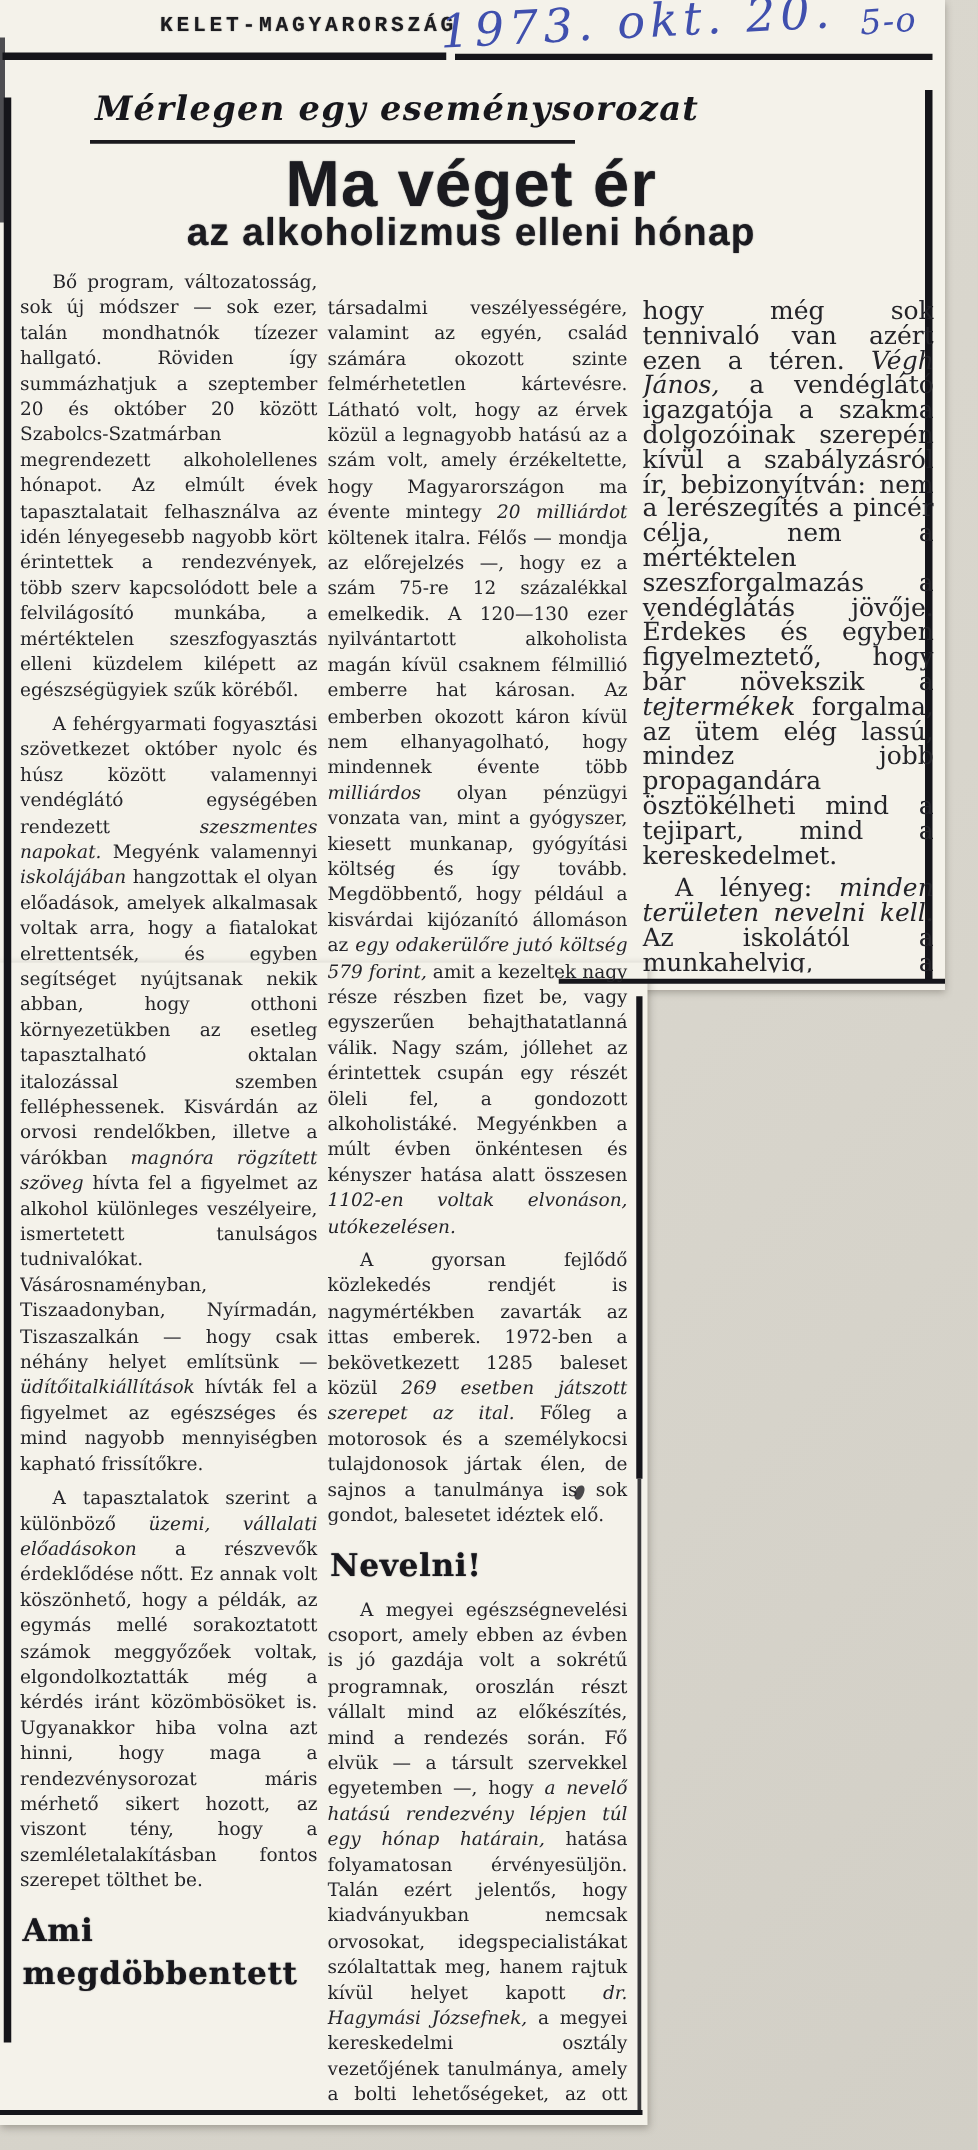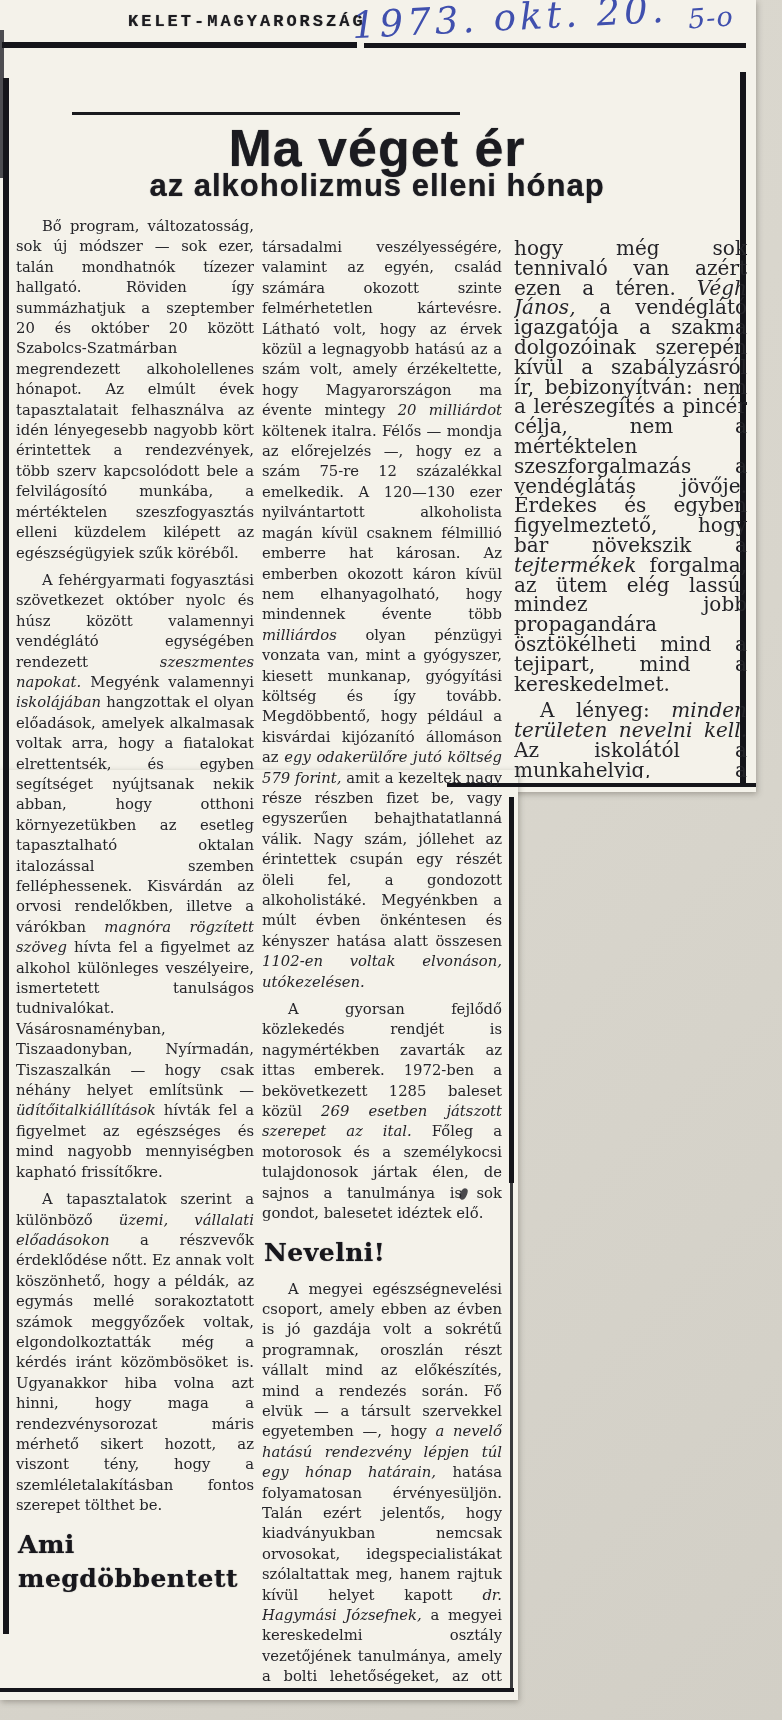--- a/index.html
+++ b/index.html
@@ -62,20 +62,21 @@
 
   <div id="edge-smudge"></div>
 
   <div id="pub">KELET-MAGYARORSZÁG</div>
   <div class="hand" id="hand-date">1973. okt. 20.</div>
   <div class="hand" id="hand-page">5-o</div>
 
   <div class="rule" id="rule-top-a"></div>
   <div class="rule" id="rule-top-b"></div>
 
+  <div id="kicker">Mérlegen egy eseménysorozat</div>
   <div id="kicker-line"></div>
 
   <div class="headline" id="headline1">Ma véget ér</div>
   <div class="headline" id="headline2">az alkoholizmus elleni hónap</div>
 
   <div class="rule" id="bar-left"></div>
   <div class="rule" id="bar-right"></div>
   <div class="rule" id="rule-right-bottom"></div>
   <div class="rule" id="bar-mid-a"></div>
   <div class="rule soft" id="bar-mid-b"></div>

